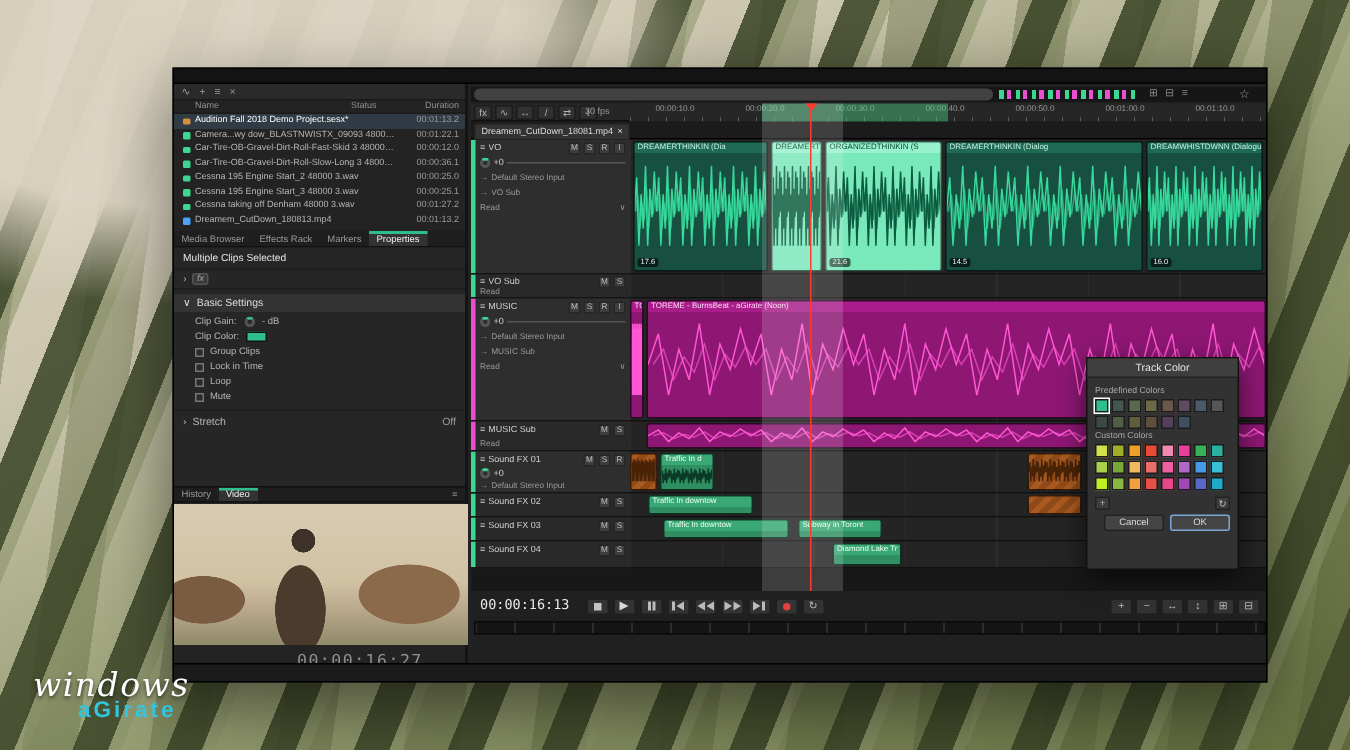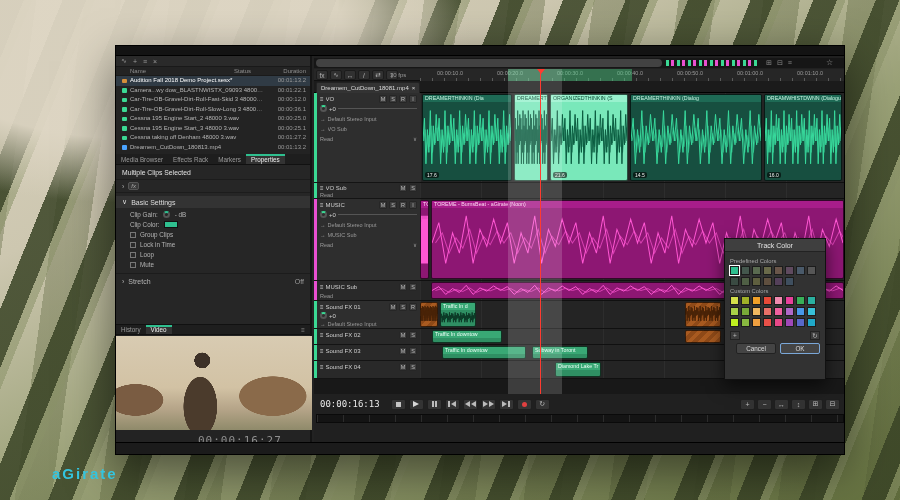--- a/index.html
+++ b/index.html
@@ -143,20 +143,21 @@
     <symbol id="wf" viewBox="0 0 120 20" preserveAspectRatio="none">
       <path fill="none" stroke="currentColor" stroke-width="1" vector-effect="non-scaling-stroke" d="M0 10 l2 -6 l2 12 l2 -9 l2 6 l2 -11 l2 14 l2 -10 l2 5 l2 -8 l2 7 l2 -6 l2 12 l2 -9 l2 6 l2 -11 l2 14 l2 -10 l2 5 l2 -8 l2 7 l2 -6 l2 12 l2 -9 l2 6 l2 -11 l2 14 l2 -10 l2 5 l2 -8 l2 7 l2 -6 l2 12 l2 -9 l2 6 l2 -11 l2 14 l2 -10 l2 5 l2 -8 l2 7 l2 -6 l2 12 l2 -9 l2 6 l2 -11 l2 14 l2 -10 l2 5 l2 -8 l2 7 l2 -6 l2 12 l2 -9 l2 6 l2 -11 l2 14 l2 -10 l2 5 l2 -8 l2 7"></path>
       <path fill="none" stroke="currentColor" stroke-width="1" vector-effect="non-scaling-stroke" opacity=".65" transform="translate(0 10) scale(1 0.5) translate(0 -10)" d="M1 10 l2 -6 l2 12 l2 -9 l2 6 l2 -11 l2 14 l2 -10 l2 5 l2 -8 l2 7 l2 -6 l2 12 l2 -9 l2 6 l2 -11 l2 14 l2 -10 l2 5 l2 -8 l2 7 l2 -6 l2 12 l2 -9 l2 6 l2 -11 l2 14 l2 -10 l2 5 l2 -8 l2 7 l2 -6 l2 12 l2 -9 l2 6 l2 -11 l2 14 l2 -10 l2 5 l2 -8 l2 7 l2 -6 l2 12 l2 -9 l2 6 l2 -11 l2 14 l2 -10 l2 5 l2 -8 l2 7 l2 -6 l2 12 l2 -9 l2 6 l2 -11 l2 14 l2 -10 l2 5 l2 -8 l2 7"></path>
     </symbol>
   </defs>
 </svg>
 
 <div class="bg"></div>
 
 <div class="logo">
+  <div class="logo-w">windows</div>
   <div class="logo-r">aGirate</div>
 </div>
 
 <div class="app">
   <div class="titlebar"></div>
 
   <div class="left">
     <div class="ftoolbar">
       <span>∿</span>
       <span>+</span>

